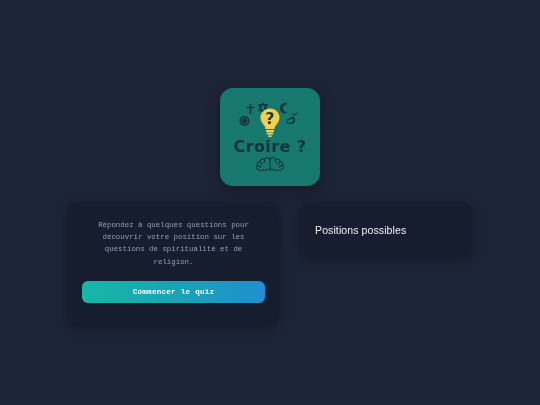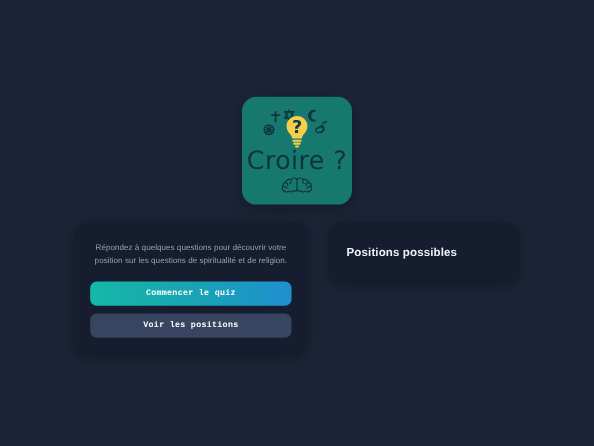--- a/index.html
+++ b/index.html
@@ -44,22 +44,22 @@
     width: 64px;
     height: 36px;
   }
   .symbols-bulb-wrap svg {
     position: absolute;
     left: 0;
     top: 0;
   }
   #logo-wordmark {
     color: #10343c;
-    font-size: 23px;
-    font-weight: 400;
+    font-size: 16px;
+    font-weight: 700;
     letter-spacing: 0.4px;
     line-height: 1;
     margin-top: 1px;
     font-family: "DejaVu Sans", sans-serif;
   }
   #brain-icon-wrap {
     margin-top: 2px;
     height: 15px;
     display: flex;
     align-items: center;
@@ -89,21 +89,21 @@
     padding: 15px 14px 15px 14px;
     min-height: 113px;
   }
 
   #quiz-intro-text {
     color: #95a0b4;
     font-size: 7.4px;
     line-height: 1.65;
     text-align: center;
     margin: 2px 4px 13px 4px;
-    font-family: Liberation Sans, sans-serif;
+    font-family: Liberation Mono, monospace;
   }
 
   .btn {
     display: block;
     width: 100%;
     box-sizing: border-box;
     border: none;
     border-radius: 6px;
     padding: 7px 6px;
     font-size: 7.6px;
@@ -126,21 +126,21 @@
     width: 176px;
     box-sizing: border-box;
     padding: 18px 16px;
     min-height: 55px;
     display: flex;
     align-items: center;
   }
   #positions-title {
     color: #eef2f8;
     font-size: 10.5px;
-    font-weight: bold;
+    font-weight: normal;
     letter-spacing: 0.1px;
     font-family: "Liberation Sans", sans-serif;
   }
 </style>
 </head>
 <body>
 
 <div id="logo-card">
   <div id="logo-inner">
 
@@ -204,20 +204,19 @@
     </div>
 
   </div>
 </div>
 
 <div id="panels">
 
   <div class="panel" id="quiz-card">
     <p id="quiz-intro-text">Répondez à quelques questions pour découvrir votre position sur les questions de spiritualité et de religion.</p>
     <button class="btn" id="start-quiz-button">Commencer le quiz</button>
-    <button class="btn" id="view-positions-button">Voir les positions</button>
   </div>
 
   <div class="panel" id="positions-card">
     <div id="positions-title">Positions possibles</div>
   </div>
 
 </div>
 
 </body></html>

